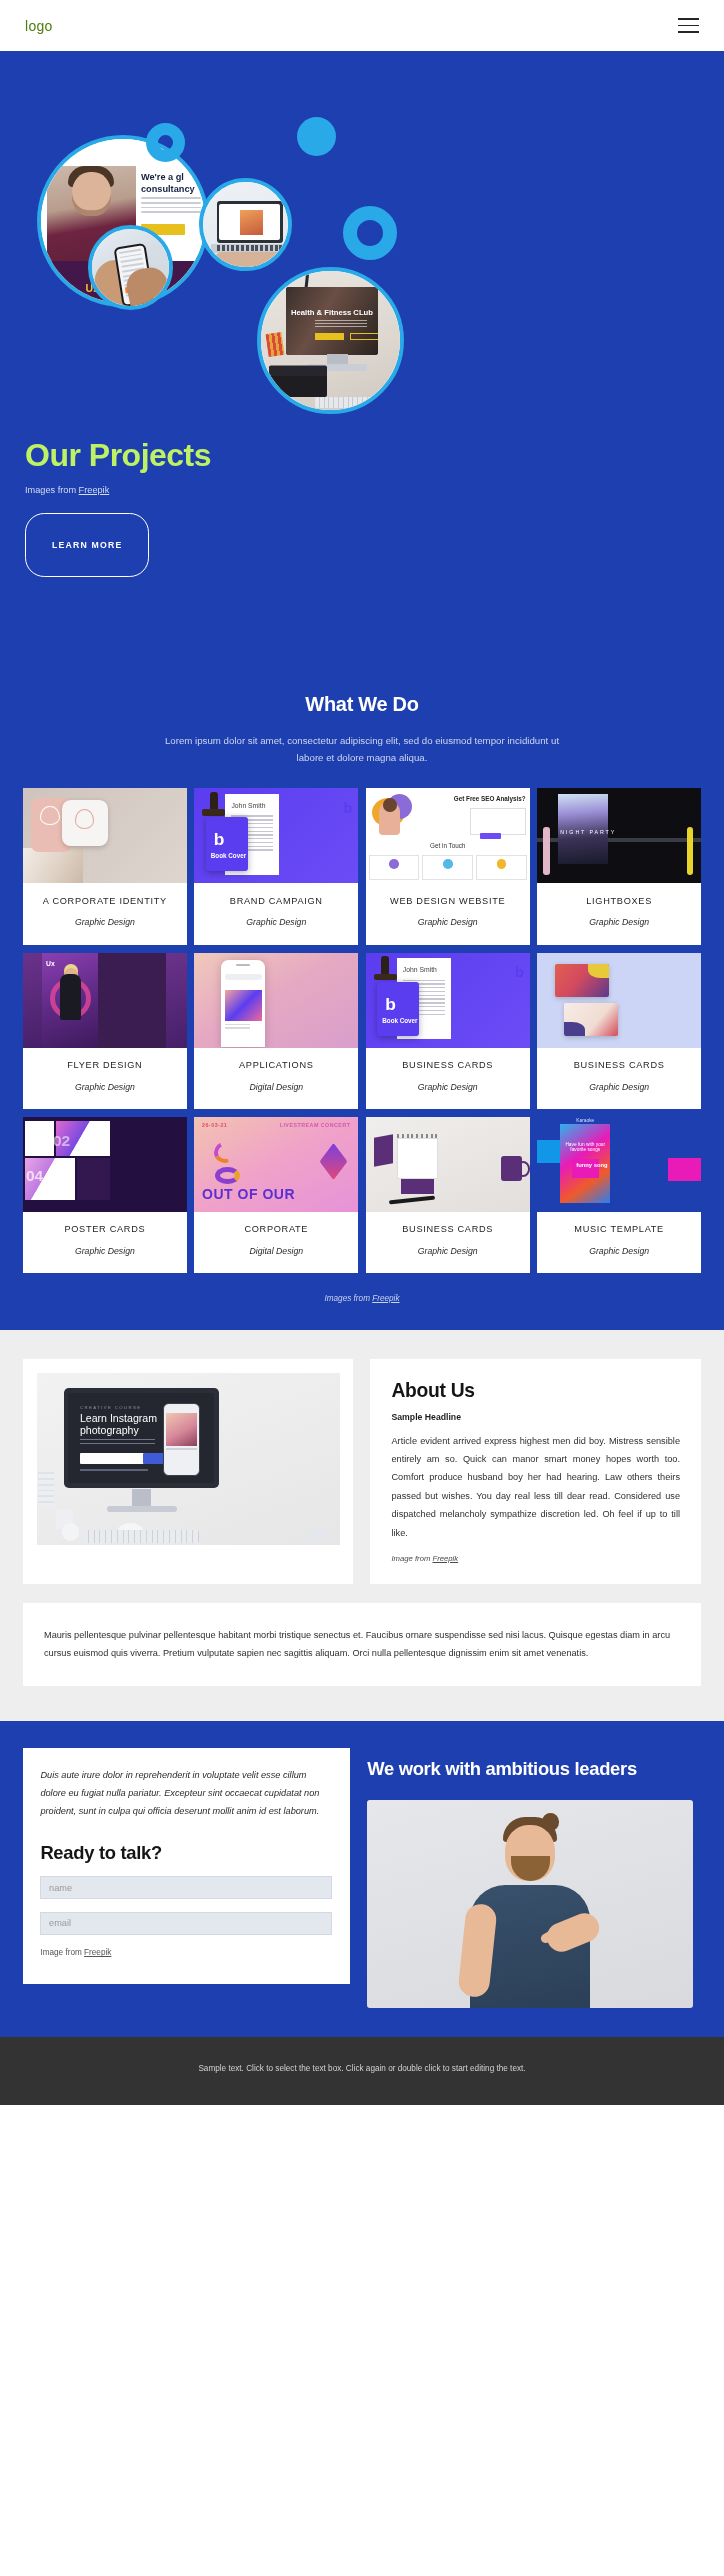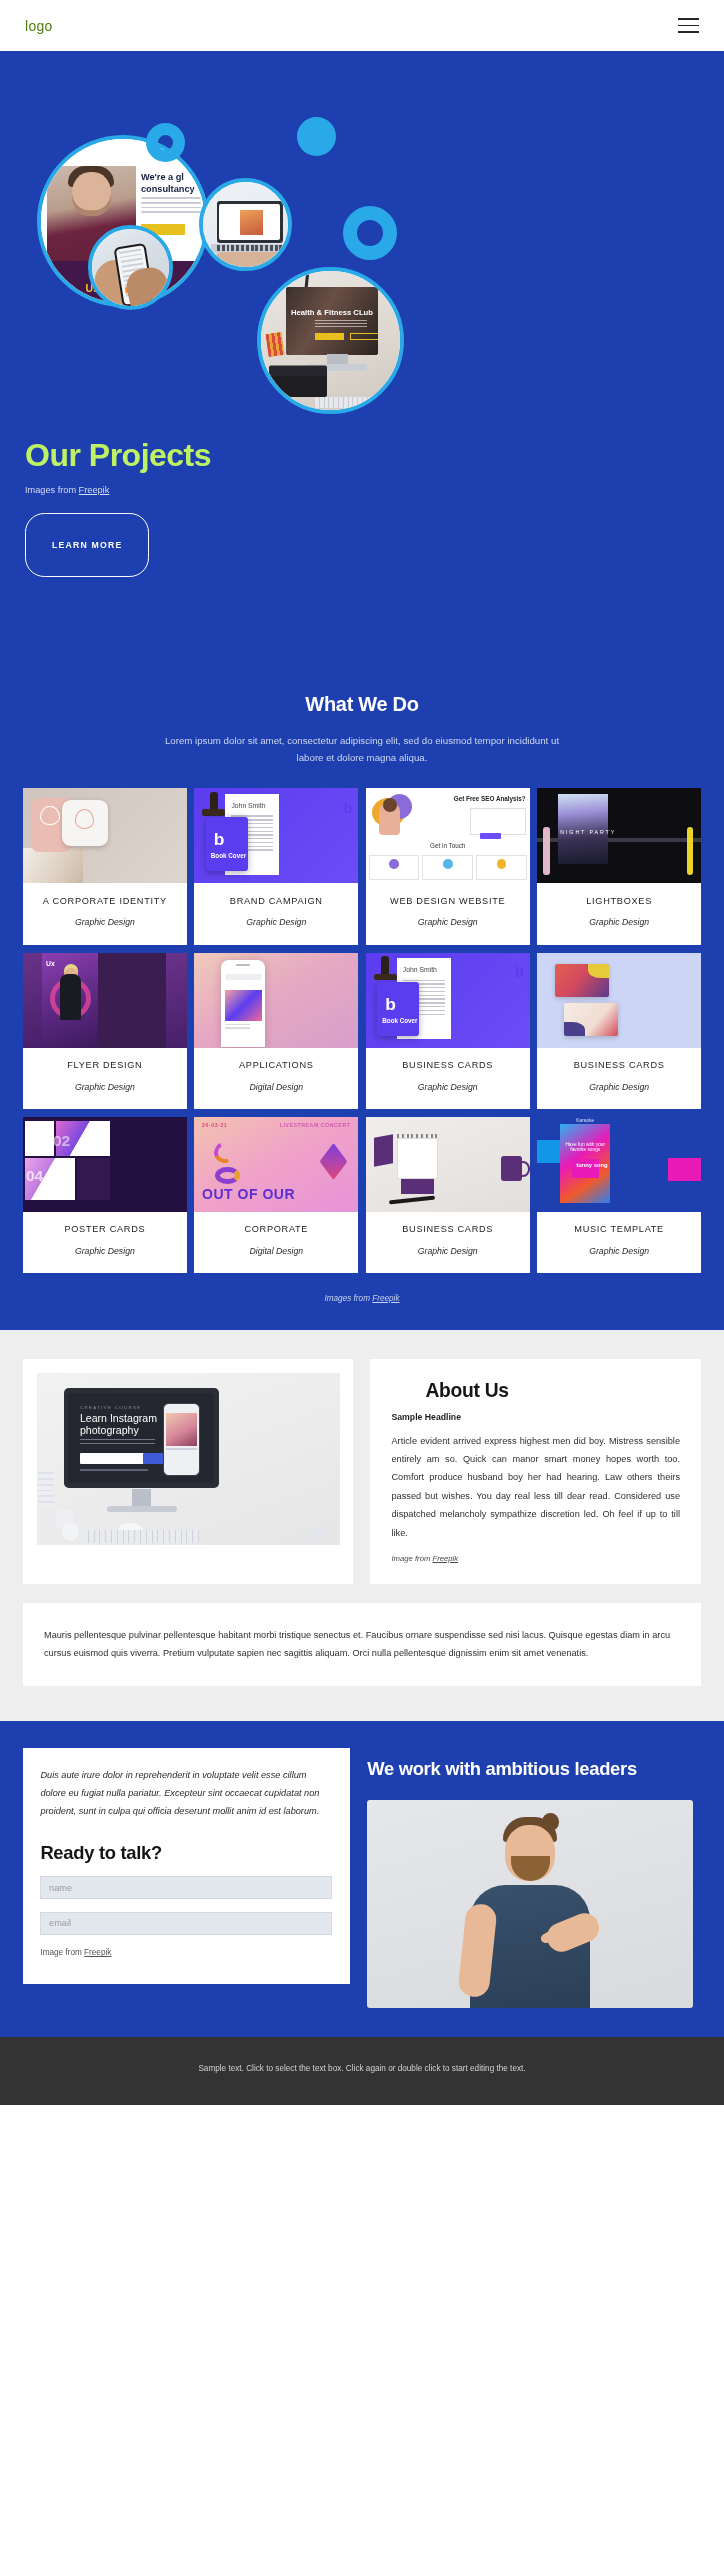--- a/index.html
+++ b/index.html
@@ -320,21 +320,21 @@
   .imac-neck { position:absolute; left:95px; top:116px; width:19.3px; height:19.3px; background:#b9bec8; }
   .imac-base { position:absolute; left:70px; top:133px; width:70px; height:6.8px; background:#c6cbd4; border-radius:2.9px; }
   .imac-kbd { position:absolute; left:46px; bottom:1.9px; width:116px; height:12.6px; background:repeating-linear-gradient(90deg,#e9ebef 0 4.8px,#cdd1d8 4.8px 5.8px); border-radius:1.9px; }
   .imac-mouse { position:absolute; right:11.6px; bottom:3.9px; width:19.3px; height:11.6px; background:#e4e7ec; border-radius:7.7px; }
   .imac-obj1 { position:absolute; left:1.9px; top:97px; width:15.5px; height:37px; background:repeating-linear-gradient(0deg,#eceef1 0 3.9px,#dfe2e6 3.9px 5.8px); }
   .imac-obj2 { position:absolute; left:19.3px; bottom:15.5px; width:17.4px; height:19.3px; background:#edeff2; }
   .imac-ball { position:absolute; left:25px; bottom:3.9px; width:17.4px; height:17.4px; background:#f2f4f6; border-radius:50%; }
   .imac-vase { position:absolute; left:81px; bottom:5.8px; width:25px; height:15.5px; background:#f4f6f8; border-radius:50% 50% 40% 40%; }
 
   .about-text { flex: 1 1 50%; background: #ffffff; padding: 21px 21px 21px 21px; }
-  .about-title { font-size: 19.3px; font-weight: 700; color: #151515; letter-spacing:-0.3px;margin-left:34px; }
+  .about-title { font-size: 19.3px; font-weight: 700; color: #151515; letter-spacing:-0.3px; }
   .about-head { margin-top: 9.7px; font-size: 8.7px; font-weight: 700; color: #1d1d1d; }
   .about-body {
     margin-top: 9.7px; font-size: 9.2px; line-height: 2.0; color: #2f2f2f; text-align: justify;
   }
   .about-credit { margin-top: 11.6px; font-size: 7.7px; font-style: italic; color: #4a4a4a; }
   .about-credit a { color: #4a4a4a; }
 
   .wide-note {
     margin: 19.3px 23px 0 23px;
     background: #ffffff;

